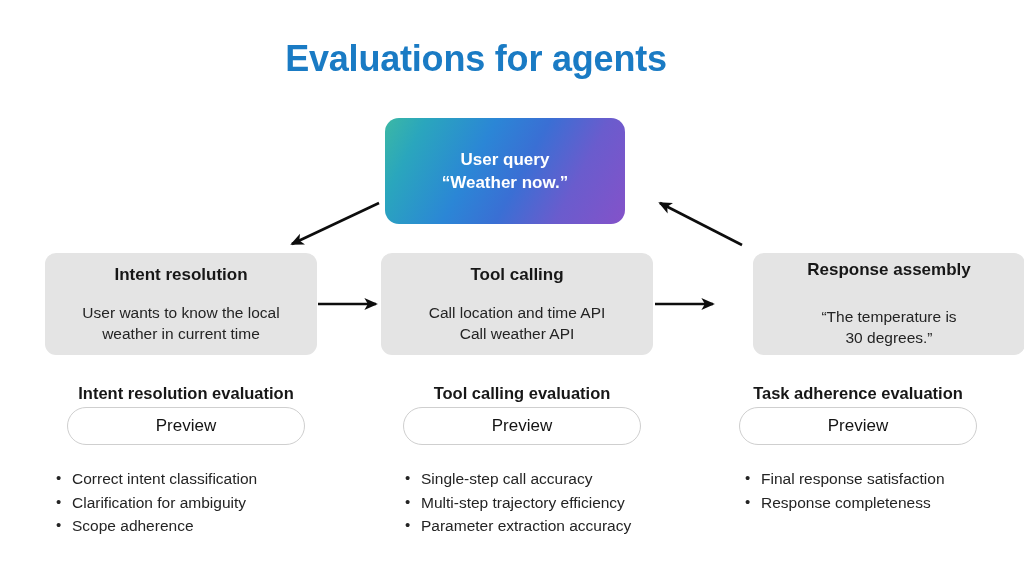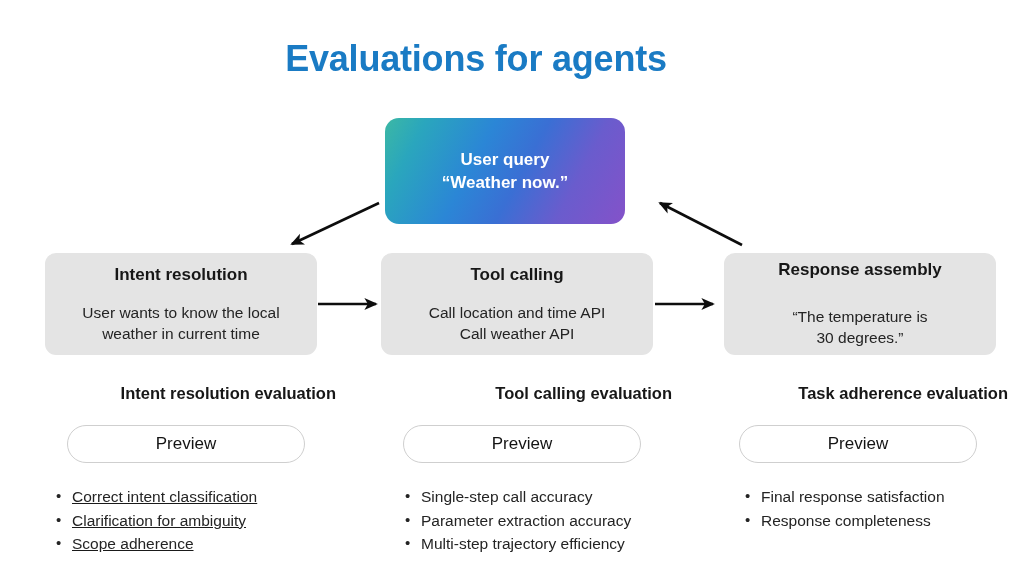--- a/index.html
+++ b/index.html
@@ -79,38 +79,38 @@
     text-align: center;
   }
   .stage-box .stage-body {
     font-size: 15.5px;
     line-height: 21px;
     color: #242424;
     text-align: center;
   }
   #stage-0 { left: 45px; }
   #stage-1 { left: 381px; }
-  #stage-2 { left: 724px; gap: 9px; }
+  #stage-2 { left: 753px; gap: 9px; }
 
   
   .eval-col {
     position: absolute;
     top: 384px;
     width: 300px;
   }
   #col-0 { left: 36px; }
   #col-1 { left: 372px; }
   #col-2 { left: 708px; }
 
   .eval-heading {
-    text-align: right;
+    text-align: center;
     font-size: 16.5px;
     font-weight: bold;
     color: #171717;
-    margin-bottom: 22px;
+    margin-bottom: 4px;
   }
   .preview-pill {
     width: 236px;
     height: 36px;
     margin: 0 auto;
     border: 1.5px solid #cfcfcf;
     border-radius: 19px;
     background: #ffffff;
     display: flex;
     align-items: center;
@@ -132,21 +132,21 @@
     color: #242424;
   }
   .bullets li::before {
     content: "\2022";
     position: absolute;
     left: 15px;
     top: -1px;
     font-size: 15px;
     color: #242424;
   }
-  #col-0 .bullets { margin-left: 5px; text-decoration: underline; }
+  #col-0 .bullets { margin-left: 5px; }
   #col-1 .bullets { margin-left: 18px; }
   #col-2 .bullets { margin-left: 22px; }
 
   
   .arrow-layer {
     position: absolute;
     left: 0;
     top: 0;
     width: 1024px;
     height: 565px;
@@ -211,22 +211,22 @@
     <li>Clarification for ambiguity</li>
     <li>Scope adherence</li>
   </ul>
 </div>
 
 <div class="eval-col" id="col-1">
   <div class="eval-heading">Tool calling evaluation</div>
   <div class="preview-pill">Preview</div>
   <ul class="bullets">
     <li>Single-step call accuracy</li>
+    <li>Multi-step trajectory efficiency</li>
     <li>Parameter extraction accuracy</li>
-    <li>Multi-step trajectory efficiency</li>
   </ul>
 </div>
 
 <div class="eval-col" id="col-2">
   <div class="eval-heading">Task adherence evaluation</div>
   <div class="preview-pill">Preview</div>
   <ul class="bullets">
     <li>Final response satisfaction</li>
     <li>Response completeness</li>
   </ul>

